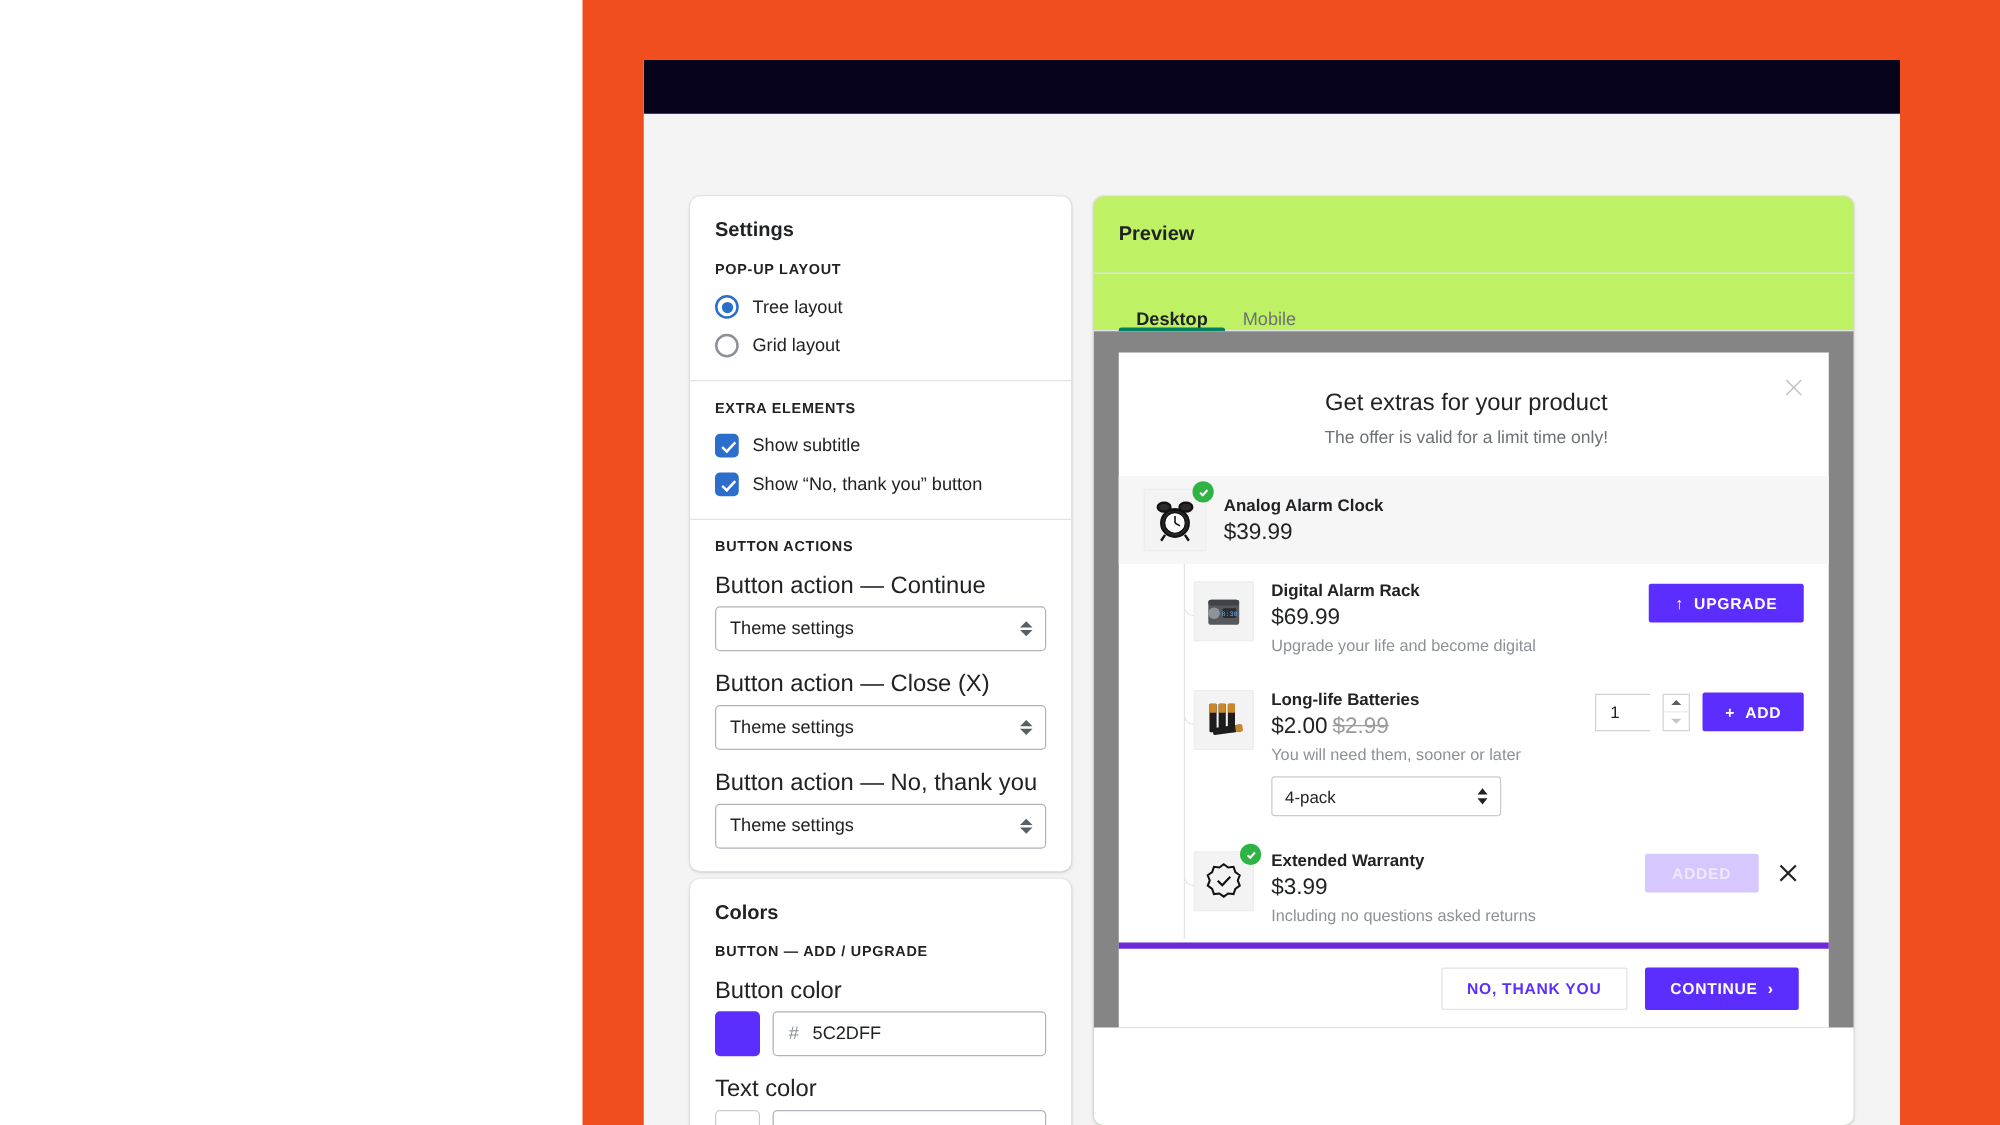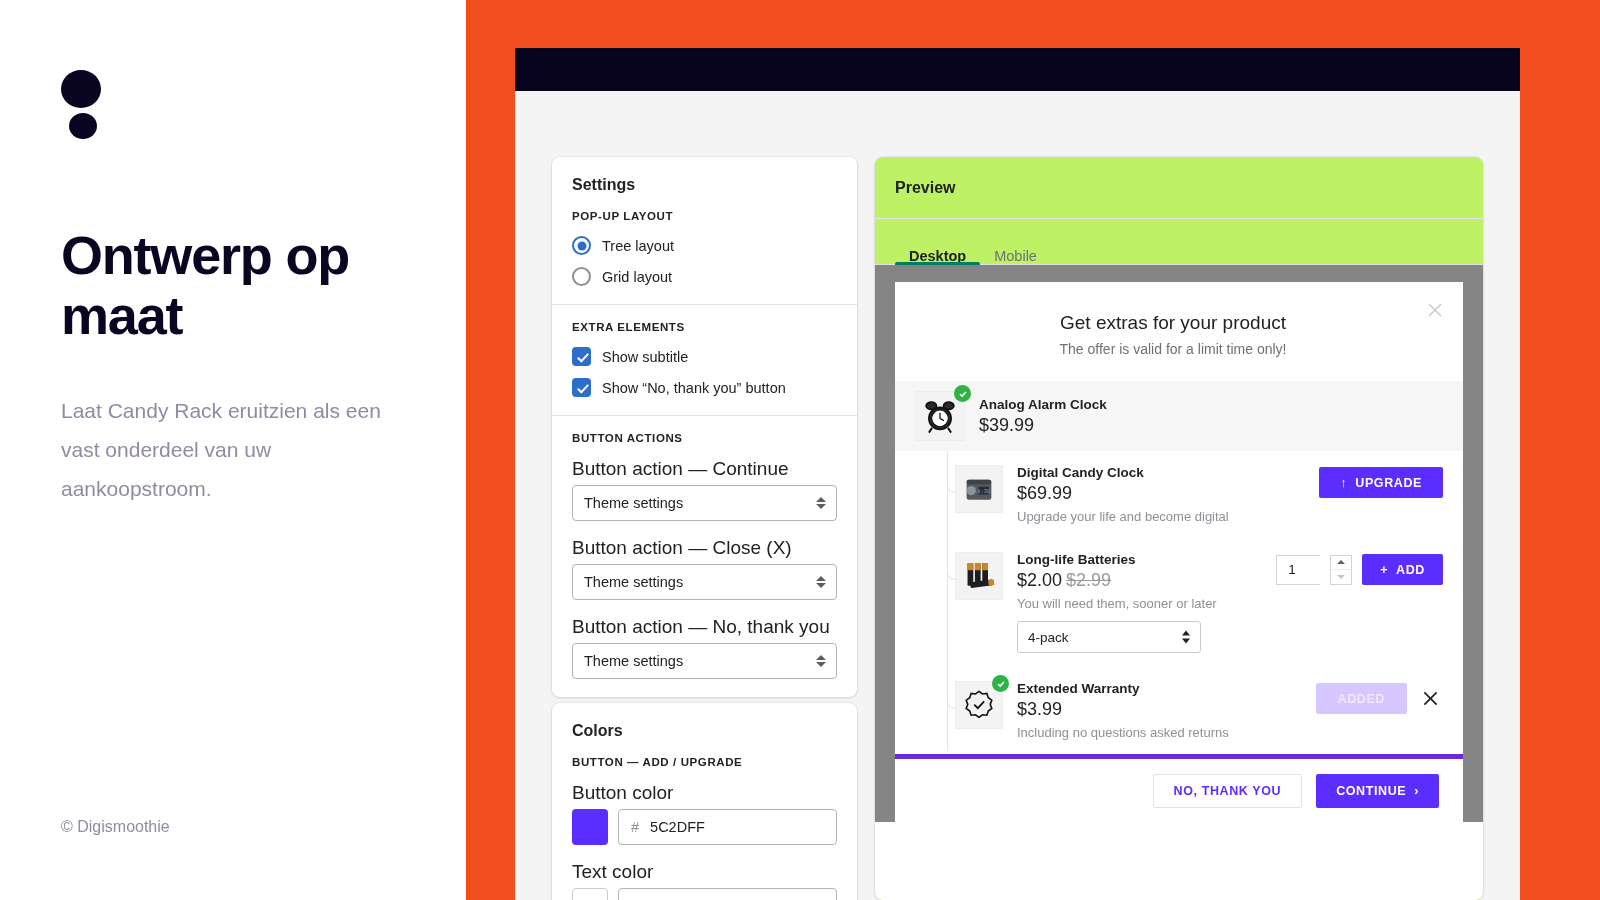--- a/index.html
+++ b/index.html
@@ -320,29 +320,20 @@
   }
   .btn-continue { height: 34px; padding: 0 20px; }
 
   .arrow-up { font-size: 13px; line-height: 1; }
 </style>
 </head>
 <body>
 
 <div id="root">
 
-  <div class="left-panel">
-    <div class="logo">
-      <div class="dot-top"></div>
-      <div class="dot-bottom"></div>
-    </div>
-    <div class="headline">Ontwerp op maat</div>
-    <div class="subcopy">Laat Candy Rack eruitzien als een vast onderdeel van uw aankoopstroom.</div>
-    <div class="copyright">© Digismoothie</div>
-  </div>
 
   <div class="orange-bg"></div>
 
   <div class="app-window">
     <div class="app-topbar"></div>
 
     <div class="app-body">
 
       <div class="settings-card">
         <div class="card-title">Settings</div>
@@ -482,21 +473,21 @@
                   <div class="thumb small">
                     <svg width="38" height="34" viewBox="0 0 48 44" fill="none">
                       <rect x="8" y="10" width="32" height="26" rx="3" fill="#55585c"></rect>
                       <rect x="8" y="10" width="32" height="6" rx="3" fill="#3f4246"></rect>
                       <circle cx="14" cy="24" r="6" fill="#8f9398"></circle>
                       <rect x="23" y="19" width="14" height="10" rx="1.5" fill="#2b2e31"></rect>
                       <text x="30" y="27" font-size="7" fill="#6ea8e0" text-anchor="middle" font-family="'Liberation Mono',monospace">8:30</text>
                     </svg>
                   </div>
                   <div class="child-info">
-                    <div class="p-name">Digital Candy Clock</div>
+                    <div class="p-name">Digital Alarm Rack</div>
                     <div class="p-price">$69.99</div>
                     <div class="p-desc">Upgrade your life and become digital</div>
                   </div>
                   <div class="row-actions">
                     <button class="btn-primary btn-upgrade">
                       <span class="arrow-up">↑</span>
                       <span>UPGRADE</span>
                     </button>
                   </div>
                 </div>

